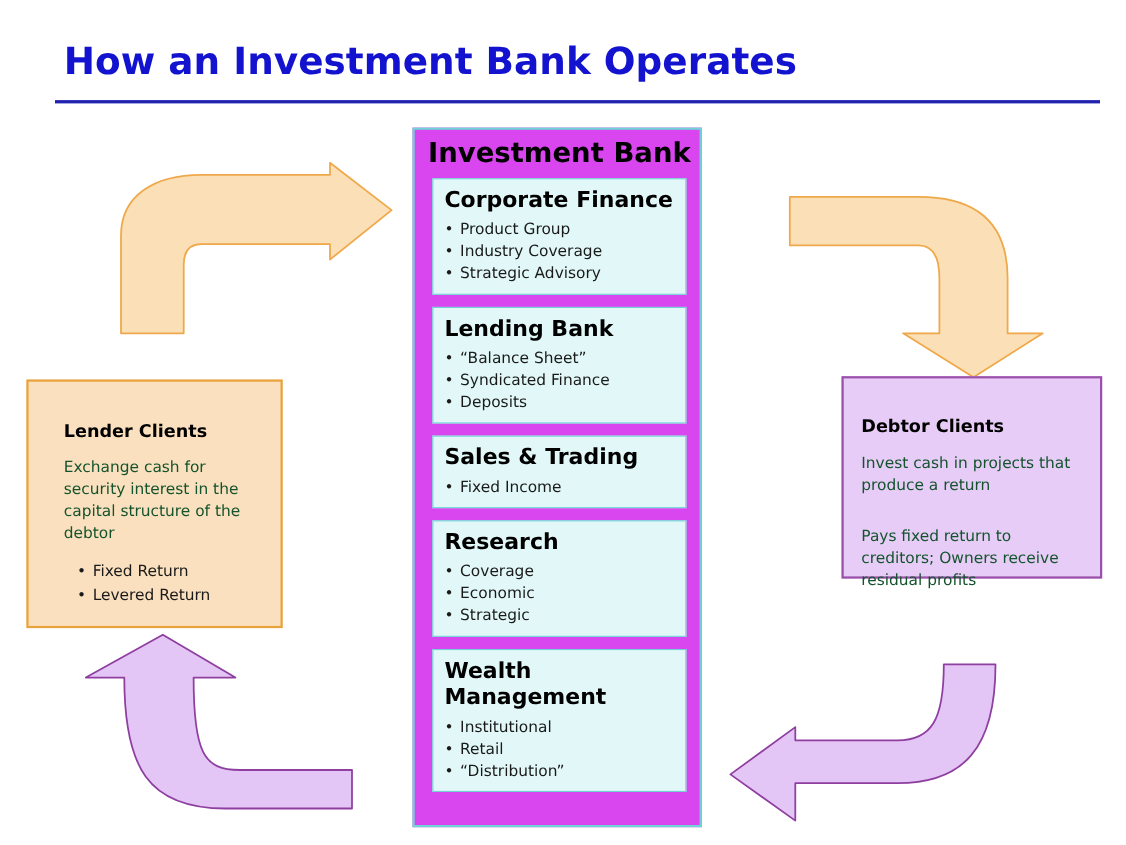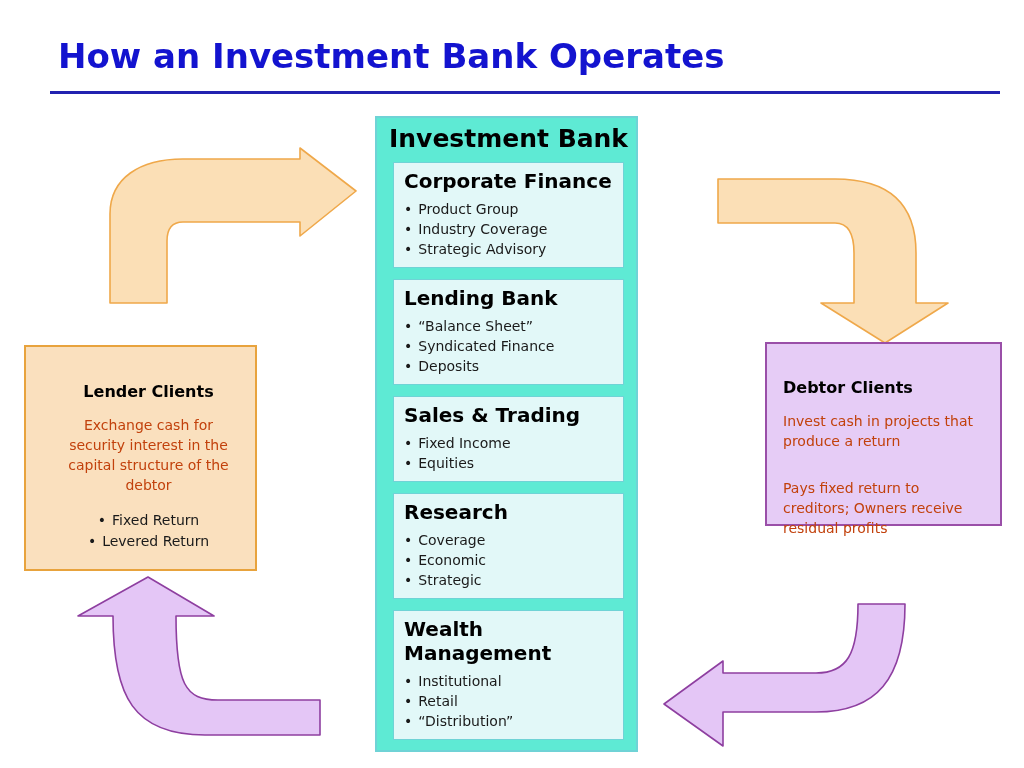--- a/index.html
+++ b/index.html
@@ -51,21 +51,21 @@
   }
 
   
   .ib-container {
     position: absolute;
     left: 375px;
     top: 116px;
     width: 263px;
     height: 636px;
     border: 2px solid #6FD3D6;
-    background: #5eead4;
+    background: #d946ef;
     box-sizing: border-box;
   }
   .ib-title {
     position: absolute;
     left: 0;
     top: 6px;
     width: 263px;
     text-align: center;
     font-size: 25px;
     font-weight: bold;
@@ -115,21 +115,21 @@
   .side-box h3 {
     margin: 0 0 14px 0;
     font-size: 16px;
     font-weight: bold;
     color: #000;
   }
   .side-box p {
     margin: 0 0 15px 0;
     font-size: 14px;
     line-height: 20px;
-    color: #c2410c;
+    color: #14532d;
   }
   .side-box p:last-child { margin-bottom: 0; margin-top: 27px; }
   .side-box ul {
     margin: 12px;
     padding: 0;
     list-style: none;
   }
   .side-box li {
     font-size: 14px;
     line-height: 21px;
@@ -141,21 +141,20 @@
   }
 
   .lender-box {
     left: 24px;
     top: 345px;
     width: 233px;
     height: 226px;
     background: #FAE0BE;
     border: 2px solid #E8A33D;
     padding: 35px 16px 0 32px;
-    text-align: center;
   }
   .debtor-box {
     left: 765px;
     top: 342px;
     width: 237px;
     height: 184px;
     background: #E6CCF6;
     border: 2px solid #9A4FA8;
     padding: 34px 16px 0 16px;
   }
@@ -239,21 +238,20 @@
           <li>“Balance Sheet”</li>
           <li>Syndicated Finance</li>
           <li>Deposits</li>
         </ul>
       </div>
 
       <div class="ib-card">
         <h3>Sales &amp; Trading</h3>
         <ul>
           <li>Fixed Income</li>
-          <li>Equities</li>
         </ul>
       </div>
 
       <div class="ib-card">
         <h3>Research</h3>
         <ul>
           <li>Coverage</li>
           <li>Economic</li>
           <li>Strategic</li>
         </ul>

